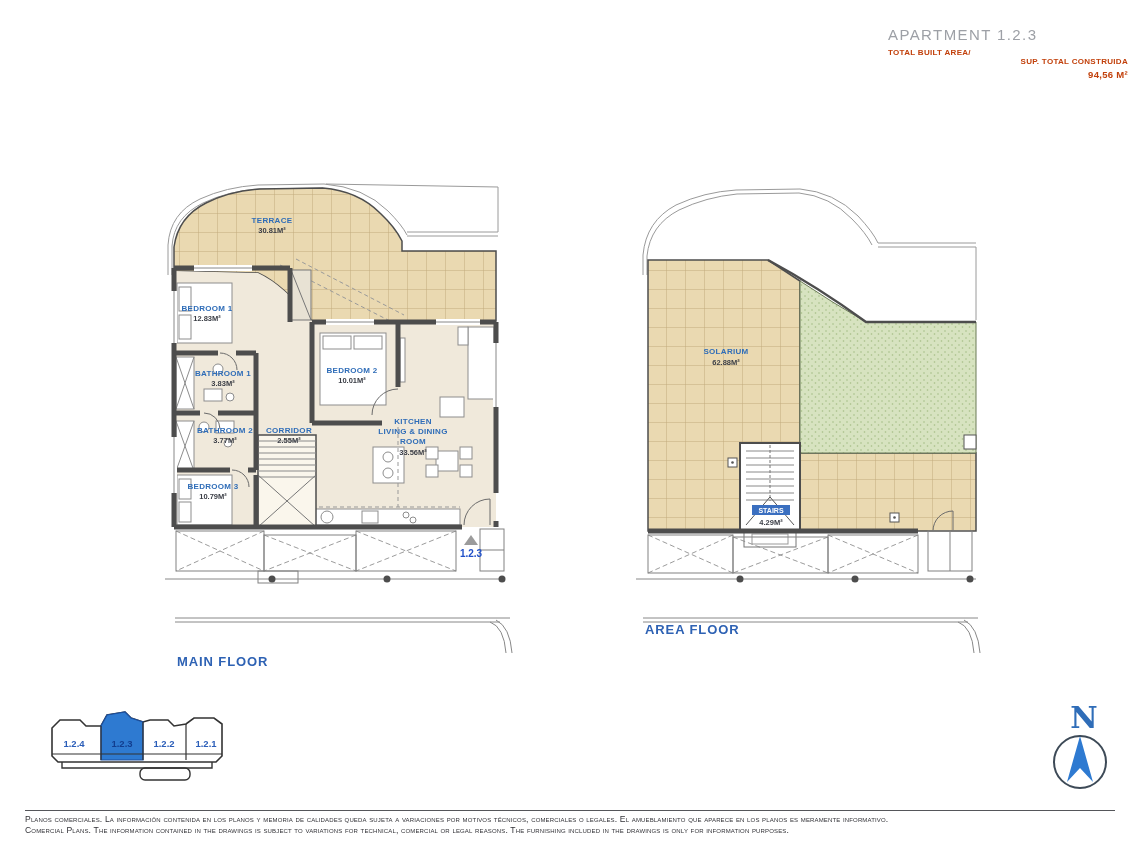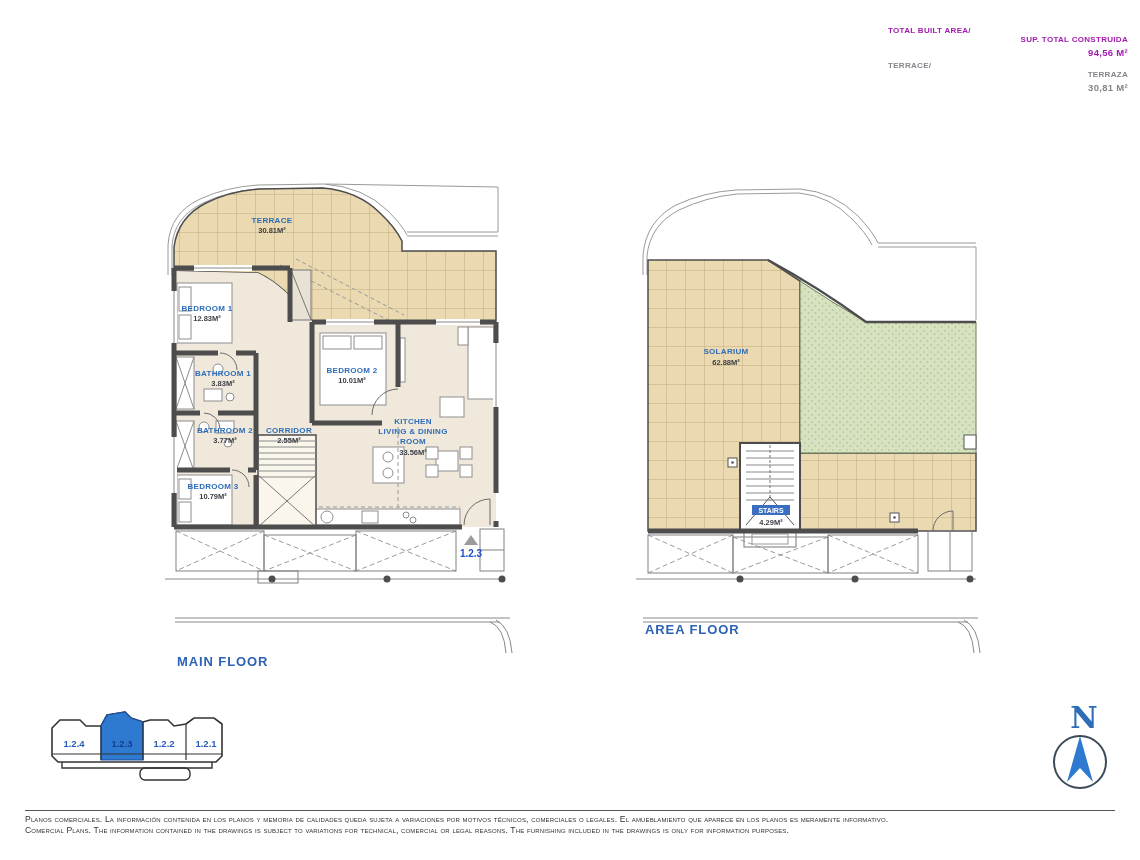--- a/index.html
+++ b/index.html
@@ -7,21 +7,21 @@
   .abs{position:absolute;}
 
   
   #header{left:888px;top:26px;width:240px;}
   #header .title{font-size:15px;letter-spacing:1.4px;color:#9da0a6;font-weight:400;margin-bottom:5px;}
   .metric{margin-bottom:3px;}
   .metric .l1{font-size:8px;font-weight:bold;letter-spacing:.3px;}
   .metric .l2{display:flex;align-items:flex-end;font-size:8px;font-weight:bold;letter-spacing:.3px;flex-direction:column;}
   .metric .dots{flex:1;border-bottom:1.5px dotted currentColor;margin:0 3px 2px 3px;}
   .metric .val{font-size:9.5px;font-weight:bold;white-space:nowrap;padding-left:15px;}
-  .metric.primary{color:#a21caf;}
+  .metric.primary{color:#c2410c;}
   .metric.secondary{color:#85868c;}
 
   
   .room-name{fill:#2f6db8;font:bold 8px "Liberation Sans",sans-serif;letter-spacing:.3px;text-anchor:middle;}
   .room-area{fill:#3b3e46;font:bold 7.5px "Liberation Sans",sans-serif;text-anchor:middle;}
   .unit-marker{fill:#2050c8;font:bold 10px "Liberation Sans",sans-serif;text-anchor:middle;}
   .stairs-chip-text{fill:#ffffff;font:bold 7px "Liberation Sans",sans-serif;text-anchor:middle;}
 
   
   .floor-title{font-size:13px;font-weight:bold;letter-spacing:.9px;color:#2e62b4;}
@@ -36,35 +36,28 @@
   .compass-n{fill:#2f6db8;font:bold 30px "DejaVu Serif",serif;text-anchor:middle;}
 
   
   #disclaimer{left:25px;top:810px;width:1090px;border-top:1.5px solid #55565a;padding-top:3px;}
   #disclaimer div{font-size:8.6px;font-variant:small-caps;letter-spacing:.15px;color:#323237;line-height:11px;}
 </style>
 </head>
 <body>
 
 <div id="header" class="abs">
+  <div class="title">APARTMENT 1.2.3</div>
 
   <div class="metric primary">
     <div class="l1">TOTAL BUILT AREA/</div>
     <div class="l2">
         <span>SUP. TOTAL CONSTRUIDA</span>
         <span class="dots"></span>
         <span class="val">94,56 M²</span>
-      </div>
-  </div>
-  <div class="metric secondary">
-    <div class="l1">TERRACE/</div>
-    <div class="l2">
-        <span>TERRAZA</span>
-        <span class="dots"></span>
-        <span class="val">30,81 M²</span>
       </div>
   </div>
 </div>
 
 <svg class="abs" style="left:160px;top:175px" width="380" height="480" viewBox="0 0 380 480">
   <defs>
     <pattern id="tilesA" width="19" height="19" patternUnits="userSpaceOnUse">
       <rect width="19" height="19" fill="#ead9b1"></rect>
       <path d="M19 0H0V19" fill="none" stroke="#c3ab7e" stroke-width="1"></path>
     </pattern>

